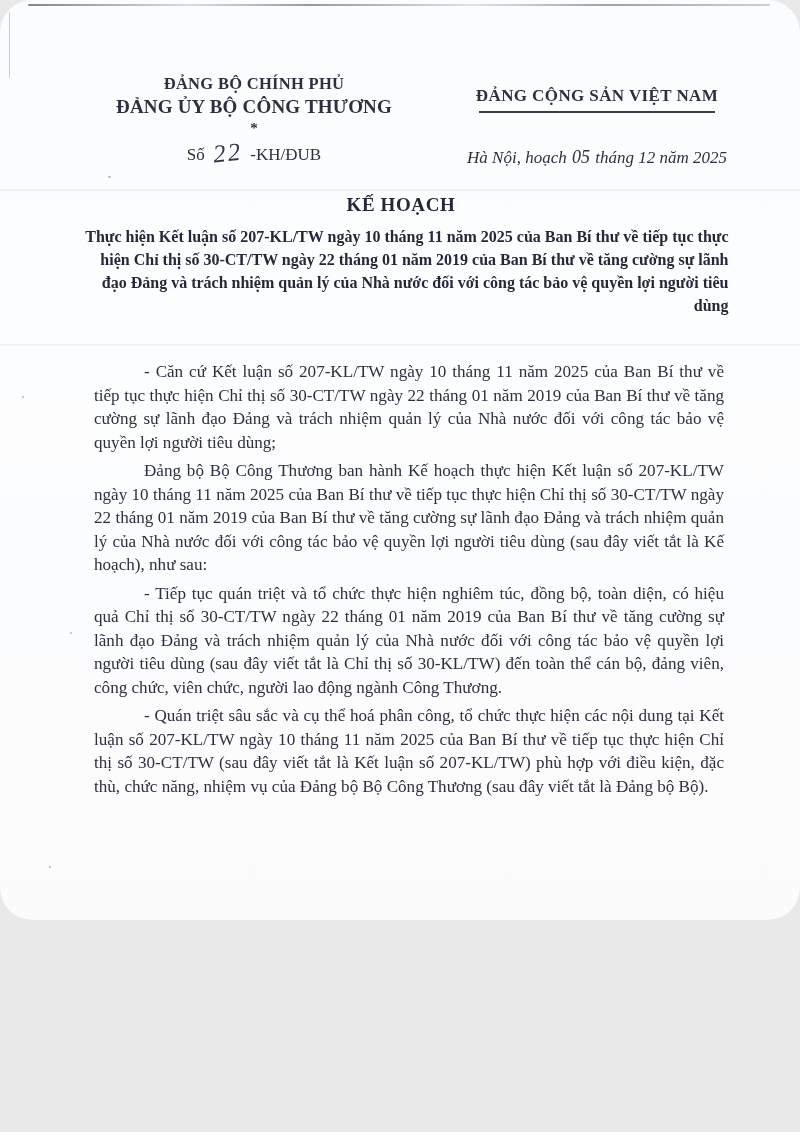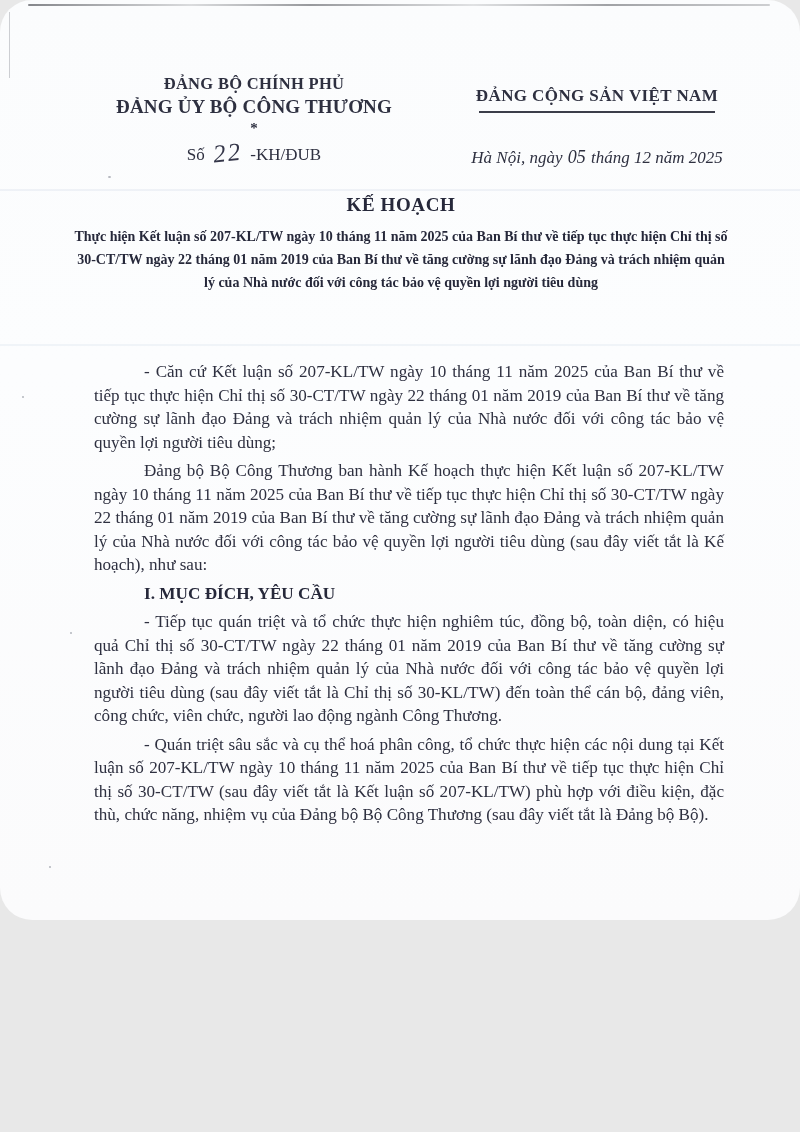--- a/index.html
+++ b/index.html
@@ -66,22 +66,22 @@
   }
   .party-name { font-weight: bold; font-size: 17px; letter-spacing: .4px; white-space: nowrap; }
   .party-underline { width: 236px; height: 2px; background: #3c3e4a; margin: 5px auto 0; }
   .date-line { margin-top: 34px; font-style: italic; font-size: 17px; white-space: nowrap; }
   .hand-day { font-size: 18px; padding: 0 1px; }
 
   
   .title-block { position: absolute; left: 70px; top: 194px; width: 662px; text-align: center; }
   .doc-heading { margin: 0; font-size: 19px; font-weight: bold; letter-spacing: .6px; color: #26283a; }
   .doc-subtitle {
-    margin: 9px auto 0; font-weight: bold; font-size: 14px; line-height: 23px;
-    color: #26283a; width: 655px;
+    margin: 9px auto 0; font-weight: bold; font-size: 16px; line-height: 23px;
+    color: #26283a; width: 655px; text-align: right;
   }
 
   
   .body-text {
     position: absolute; left: 94px; top: 360px; width: 630px;
     font-size: 17.1px; line-height: 23.5px; text-align: justify;
   }
   .body-text p { margin: 0 0 5px; text-indent: 50px; }
   .section-heading {
     margin: 2px 0 5px; font-size: 17.2px; font-weight: bold;
@@ -113,32 +113,31 @@
       <span>Số</span>
       <span class="hand-no">22</span>
       <span>-KH/ĐUB</span>
     </div>
   </div>
 
   <div class="hdr-right">
     <div class="party-name">ĐẢNG CỘNG SẢN VIỆT NAM</div>
     <div class="party-underline"></div>
     <div class="date-line">
-      <span>Hà Nội, ngày</span>
+      <span>Hà Nội, hoạch</span>
       <span class="hand-day">05</span>
       <span>tháng 12 năm 2025</span>
     </div>
   </div>
 
   <div class="title-block">
     <h1 class="doc-heading">KẾ HOẠCH</h1>
     <p class="doc-subtitle">Thực hiện Kết luận số 207-KL/TW ngày 10 tháng 11 năm 2025 của Ban Bí thư về tiếp tục thực hiện Chỉ thị số 30-CT/TW ngày 22 tháng 01 năm 2019 của Ban Bí thư về tăng cường sự lãnh đạo Đảng và trách nhiệm quản lý của Nhà nước đối với công tác bảo vệ quyền lợi người tiêu dùng</p>
   </div>
 
   <div class="body-text">
     <p>- Căn cứ Kết luận số 207-KL/TW ngày 10 tháng 11 năm 2025 của Ban Bí thư về tiếp tục thực hiện Chỉ thị số 30-CT/TW ngày 22 tháng 01 năm 2019 của Ban Bí thư về tăng cường sự lãnh đạo Đảng và trách nhiệm quản lý của Nhà nước đối với công tác bảo vệ quyền lợi người tiêu dùng;</p>
     <p>Đảng bộ Bộ Công Thương ban hành Kế hoạch thực hiện Kết luận số 207-KL/TW ngày 10 tháng 11 năm 2025 của Ban Bí thư về tiếp tục thực hiện Chỉ thị số 30-CT/TW ngày 22 tháng 01 năm 2019 của Ban Bí thư về tăng cường sự lãnh đạo Đảng và trách nhiệm quản lý của Nhà nước đối với công tác bảo vệ quyền lợi người tiêu dùng (sau đây viết tắt là Kế hoạch), như sau:</p>
-    <h2 class="section-heading">I. MỤC ĐÍCH, YÊU CẦU</h2>
     <p>- Tiếp tục quán triệt và tổ chức thực hiện nghiêm túc, đồng bộ, toàn diện, có hiệu quả Chỉ thị số 30-CT/TW ngày 22 tháng 01 năm 2019 của Ban Bí thư về tăng cường sự lãnh đạo Đảng và trách nhiệm quản lý của Nhà nước đối với công tác bảo vệ quyền lợi người tiêu dùng (sau đây viết tắt là Chỉ thị số 30-KL/TW) đến toàn thể cán bộ, đảng viên, công chức, viên chức, người lao động ngành Công Thương.</p>
     <p>- Quán triệt sâu sắc và cụ thể hoá phân công, tổ chức thực hiện các nội dung tại Kết luận số 207-KL/TW ngày 10 tháng 11 năm 2025 của Ban Bí thư về tiếp tục thực hiện Chỉ thị số 30-CT/TW (sau đây viết tắt là Kết luận số 207-KL/TW) phù hợp với điều kiện, đặc thù, chức năng, nhiệm vụ của Đảng bộ Bộ Công Thương (sau đây viết tắt là Đảng bộ Bộ).</p>
   </div>
 
 </div>
 
 </body></html>

